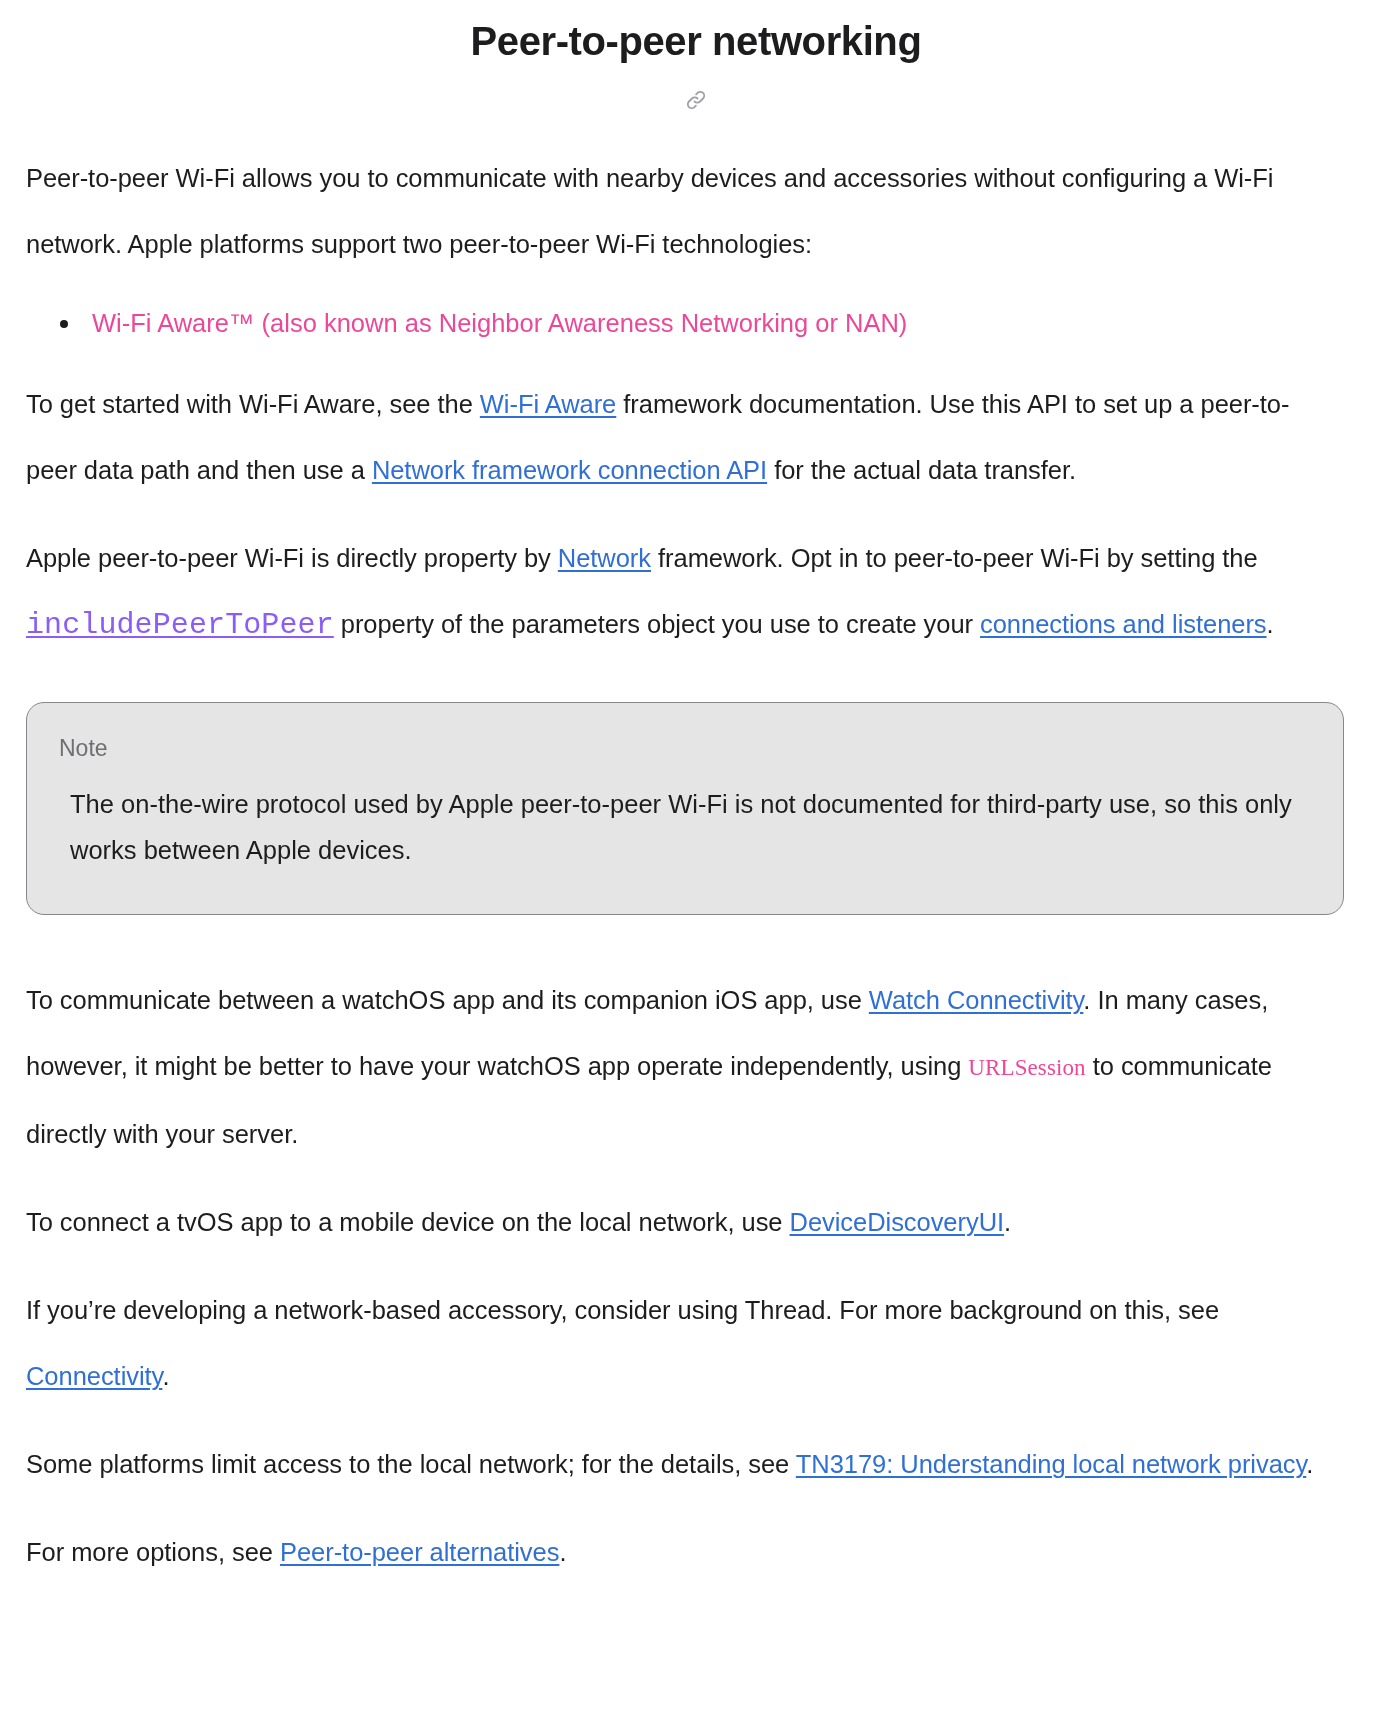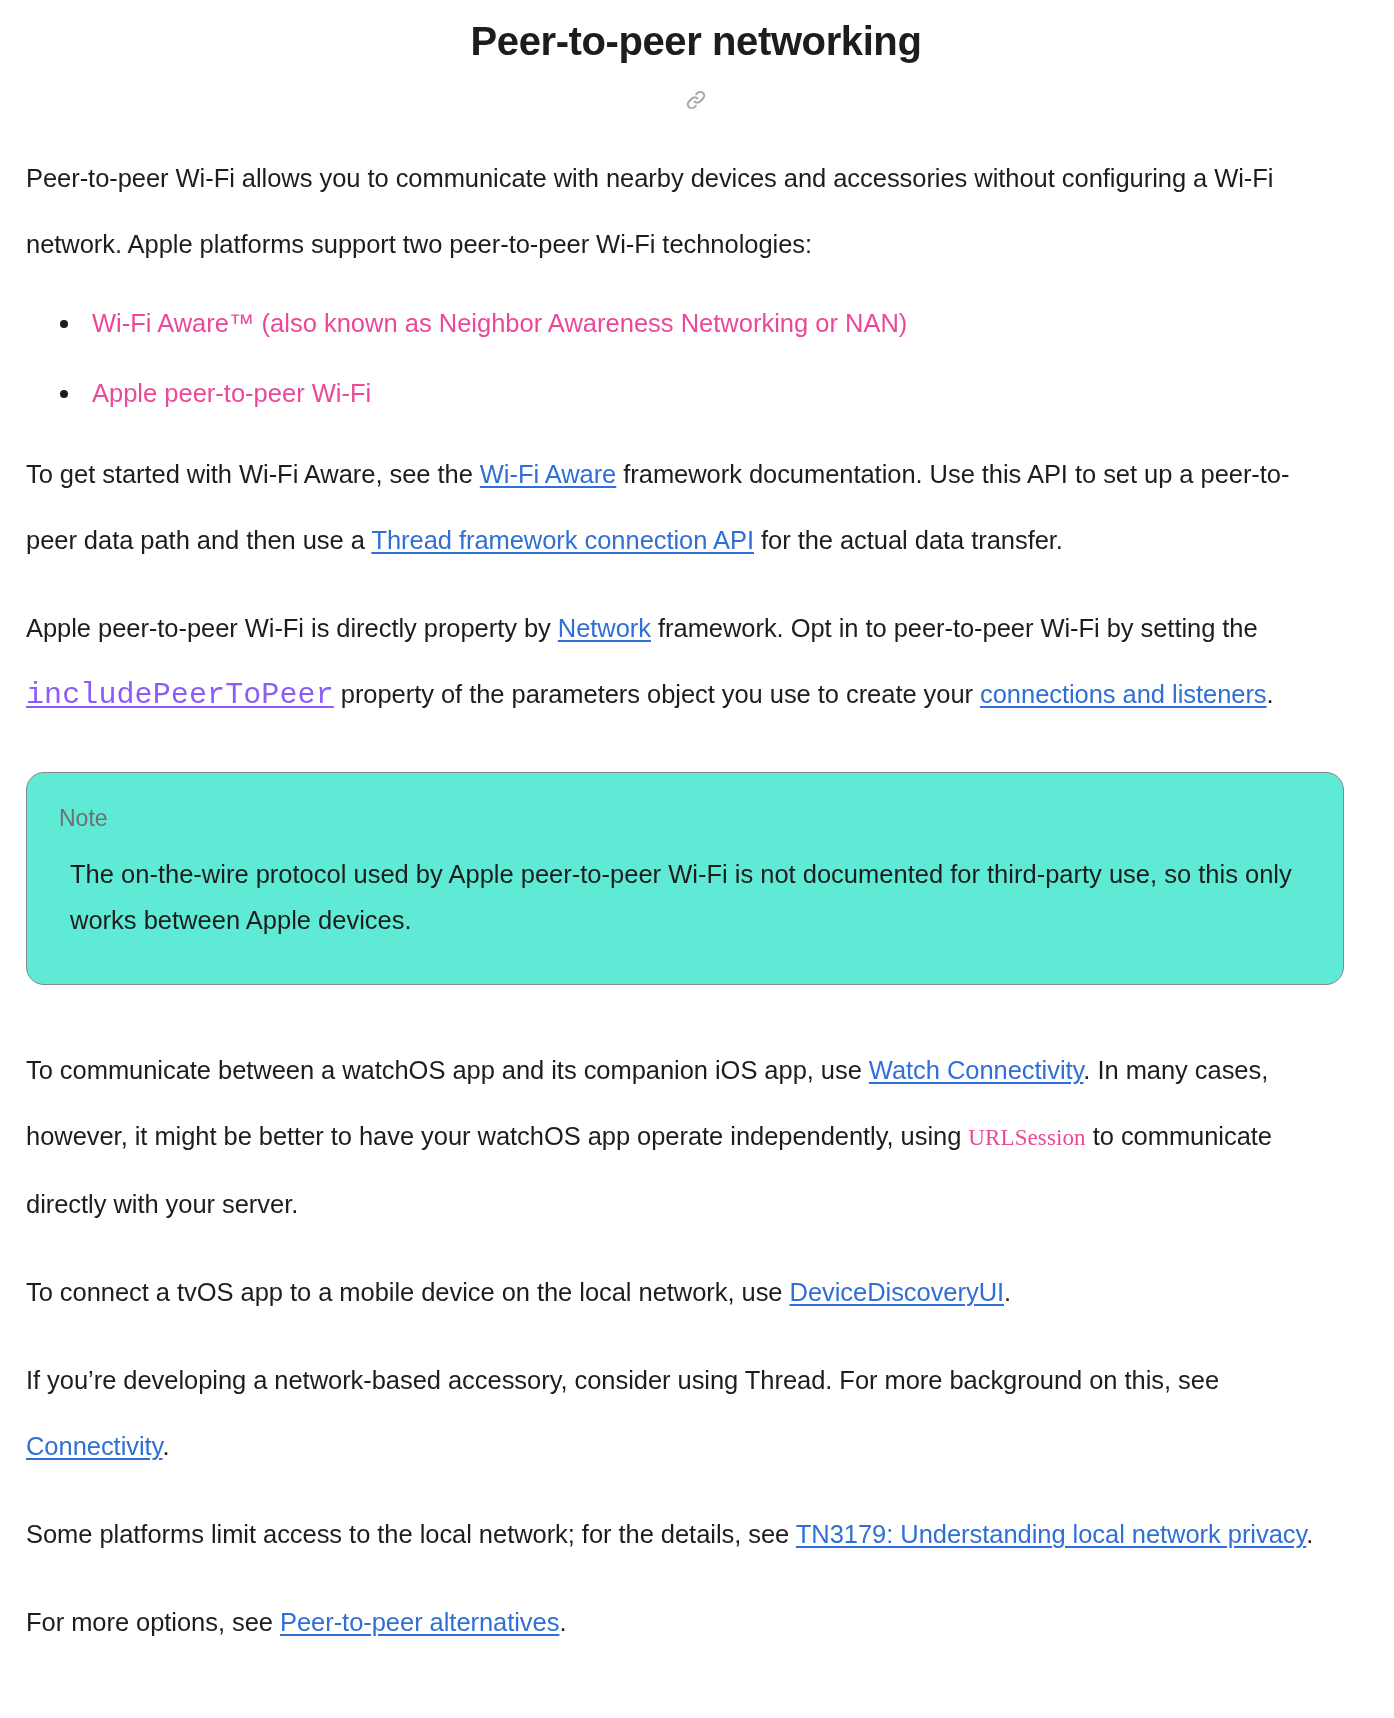--- a/index.html
+++ b/index.html
@@ -108,21 +108,21 @@
     width: 8px;
     height: 8px;
     border-radius: 50%;
     background: #1d1d1f;
   }
 
   
   .note-box {
     margin: 44px 0 52px 0;
     width: 1318px;
-    background: #5eead4;
+    background: #e5e5e5;
     border: 1px solid #86868b;
     border-radius: 18px;
     padding: 28px 32px 30px 32px;
   }
   .note-label {
     font-size: 23px;
     line-height: 34px;
     color: #6e6e73;
     margin: 0 0 16px 0;
     font-weight: 400;
@@ -148,26 +148,23 @@
       </svg>
     </span>
   </div>
 
   <p class="body-para">Peer-to-peer Wi-Fi allows you to communicate with nearby devices and accessories without configuring a Wi-Fi network. Apple platforms support two peer-to-peer Wi-Fi technologies:</p>
 
   <ul class="bullet-list">
     <li>
       <span>Wi-Fi Aware™ (also known as Neighbor Awareness Networking or NAN)</span>
     </li>
-    <li>
-      <span>Apple peer-to-peer Wi-Fi</span>
-    </li>
   </ul>
 
-  <p class="body-para"><span>To get started with Wi-Fi Aware, see the </span><a class="doc-link">Wi-Fi Aware</a><span> framework documentation. Use this API to set up a peer-to-peer data path and then use a </span><a class="doc-link">Thread framework connection API</a><span> for the actual data transfer.</span></p>
+  <p class="body-para"><span>To get started with Wi-Fi Aware, see the </span><a class="doc-link">Wi-Fi Aware</a><span> framework documentation. Use this API to set up a peer-to-peer data path and then use a </span><a class="doc-link">Network framework connection API</a><span> for the actual data transfer.</span></p>
 
   <p class="body-para"><span>Apple peer-to-peer Wi-Fi is directly property by </span><a class="doc-link">Network</a><span> framework. Opt in to peer-to-peer Wi-Fi by setting the </span><a class="code-link">includePeerToPeer</a><span> property of the parameters object you use to create your </span><a class="doc-link">connections and listeners</a><span>.</span></p>
 
   <div class="note-box">
     <p class="note-label">Note</p>
     <p class="note-body">The on-the-wire protocol used by Apple peer-to-peer Wi-Fi is not documented for third-party use, so this only works between Apple devices.</p>
   </div>
 
   <p class="body-para"><span>To communicate between a watchOS app and its companion iOS app, use </span><a class="doc-link">Watch Connectivity</a><span>. In many cases, however, it might be better to have your watchOS app operate independently, using </span><code class="inline-code">URLSession</code><span> to communicate directly with your server.</span></p>
 

